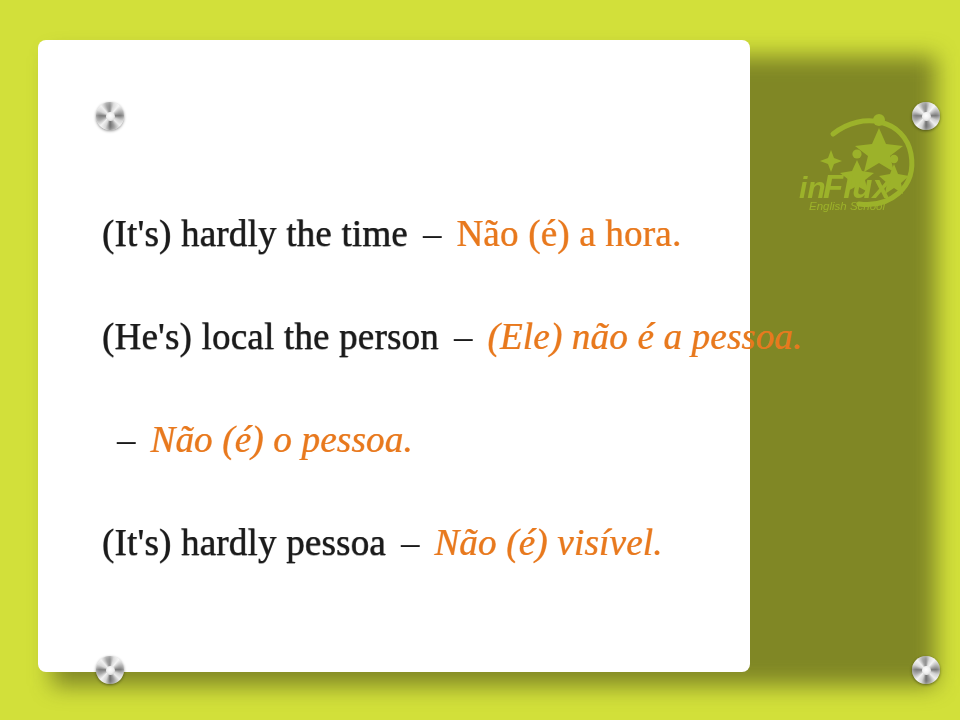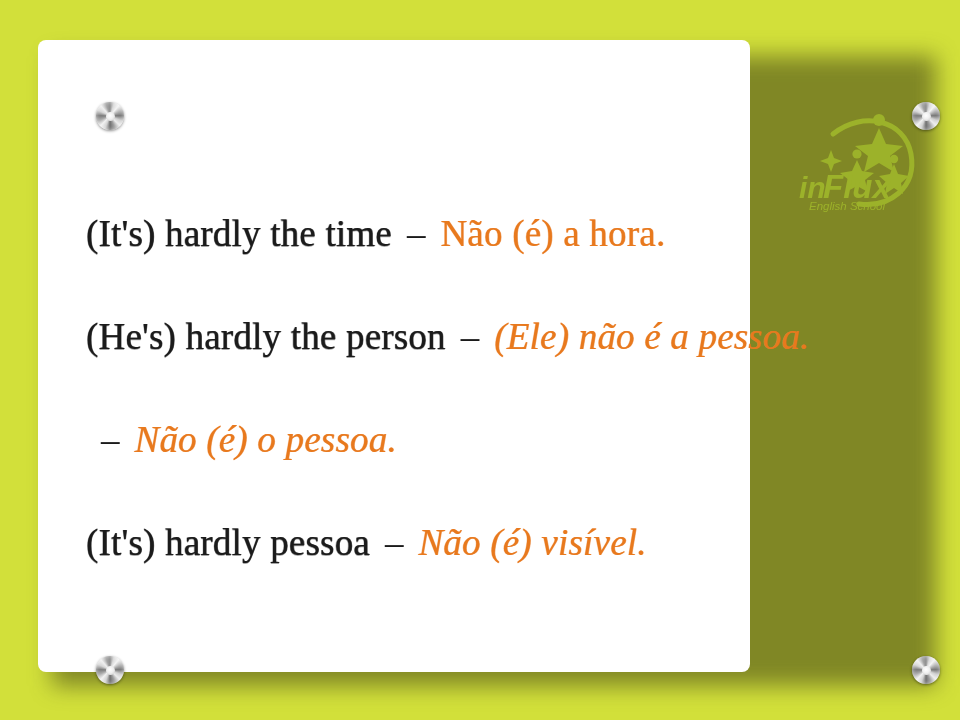--- a/index.html
+++ b/index.html
@@ -80,21 +80,21 @@
     left: 755px;
     top: 72px;
     width: 130px;
     height: 100px;
   }
   #logo svg { display: block; }
 
   
   #lines {
     position: absolute;
-    left: 48px;
+    left: 64px;
     top: 172px;
     width: 810px;
   }
   .line {
     height: 103px;
     white-space: nowrap;
     display: flex;
     align-items: flex-start;
   }
   .en {
@@ -169,21 +169,21 @@
 
       <div class="line">
         <span class="en">(It's) hardly the time</span>
         <span class="sp"></span>
         <span class="dash">–</span>
         <span class="sp"></span>
         <span class="pt">Não (é) a hora.</span>
       </div>
 
       <div class="line">
-        <span class="en">(He's) hardly the person</span>
+        <span class="en">(He's) local the person</span>
         <span class="sp"></span>
         <span class="dash">–</span>
         <span class="sp"></span>
         <span class="pt italic">(Ele) não é a pessoa.</span>
       </div>
 
       <div class="line">
         <span class="sp"></span>
         <span class="dash">–</span>
         <span class="sp"></span>

